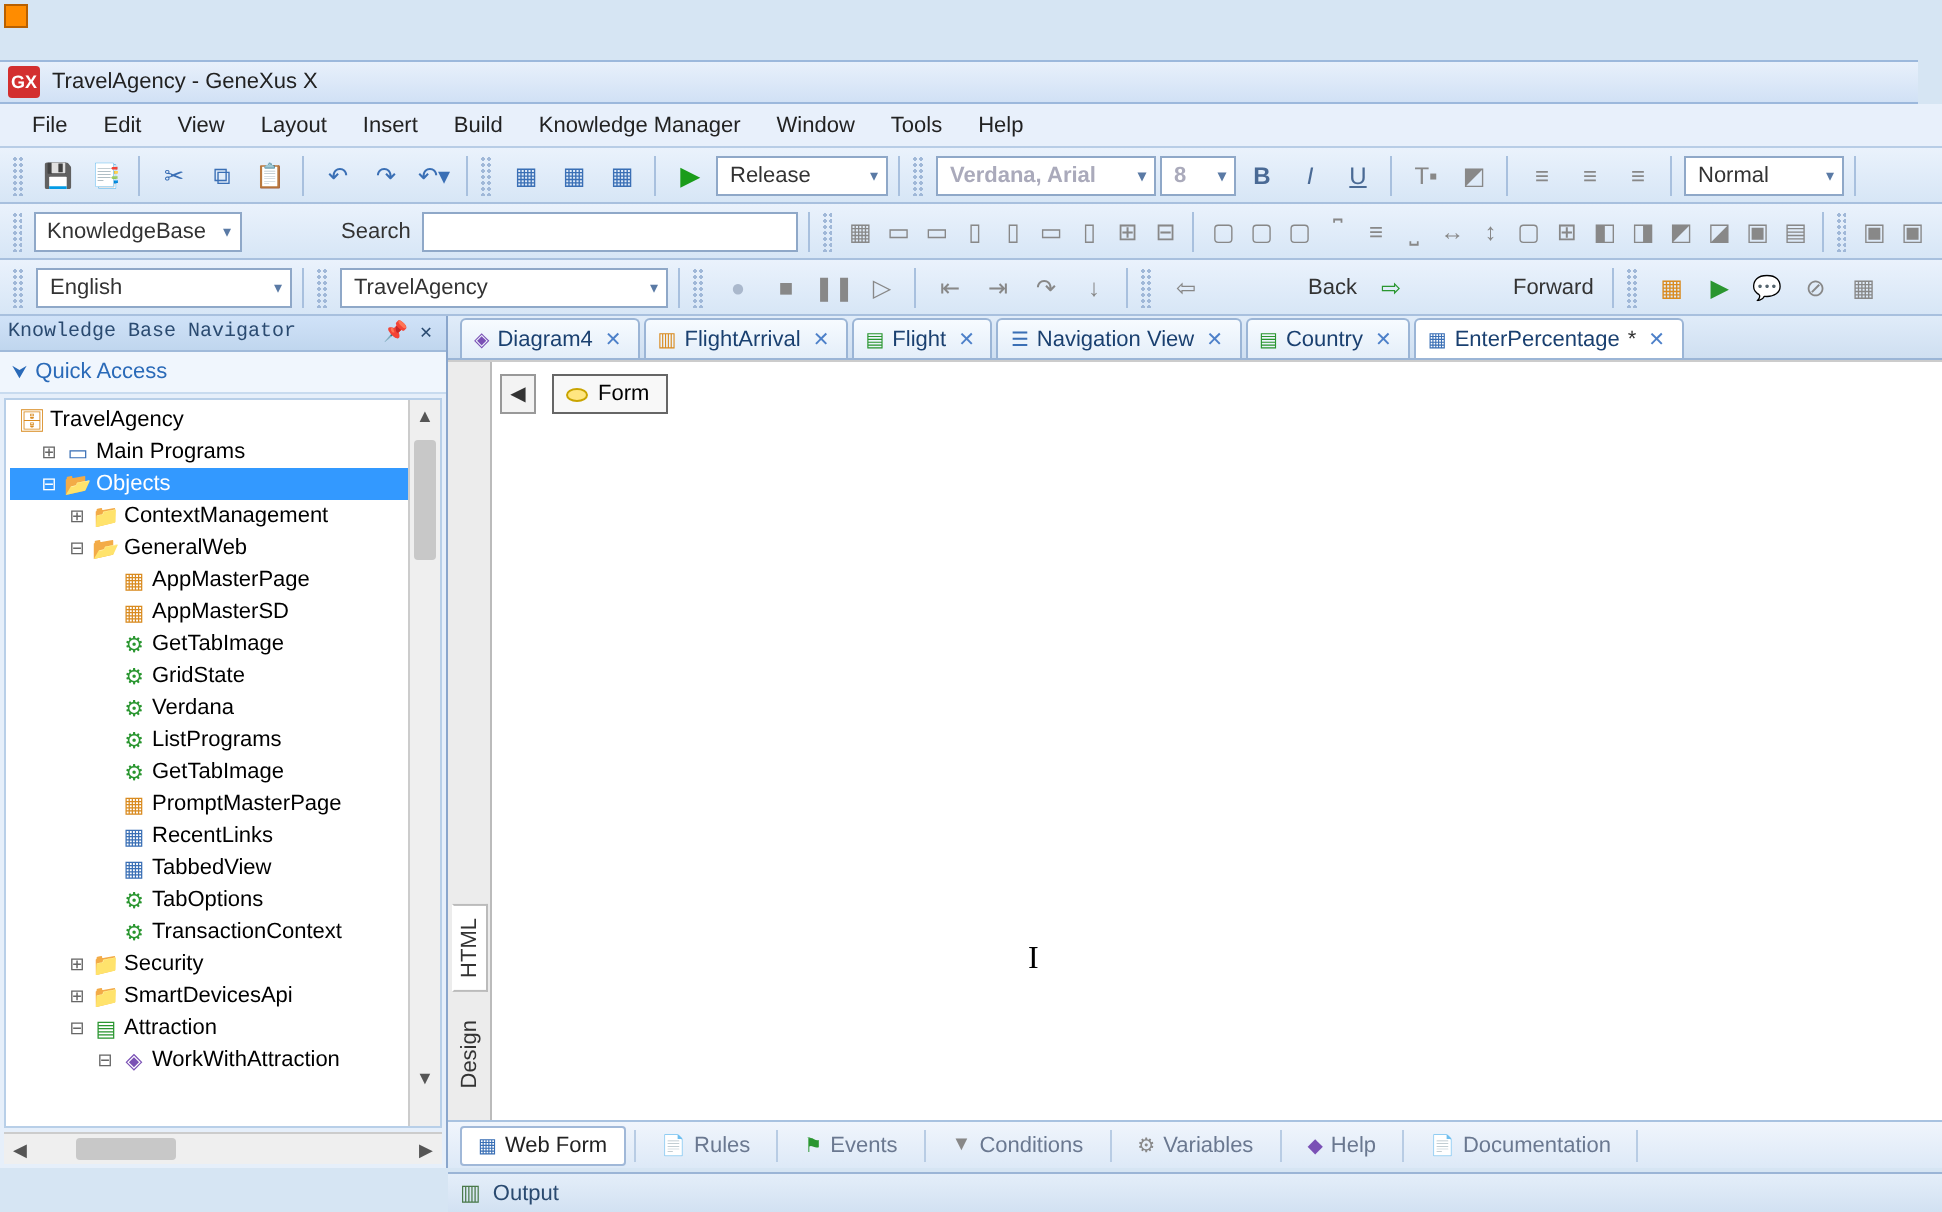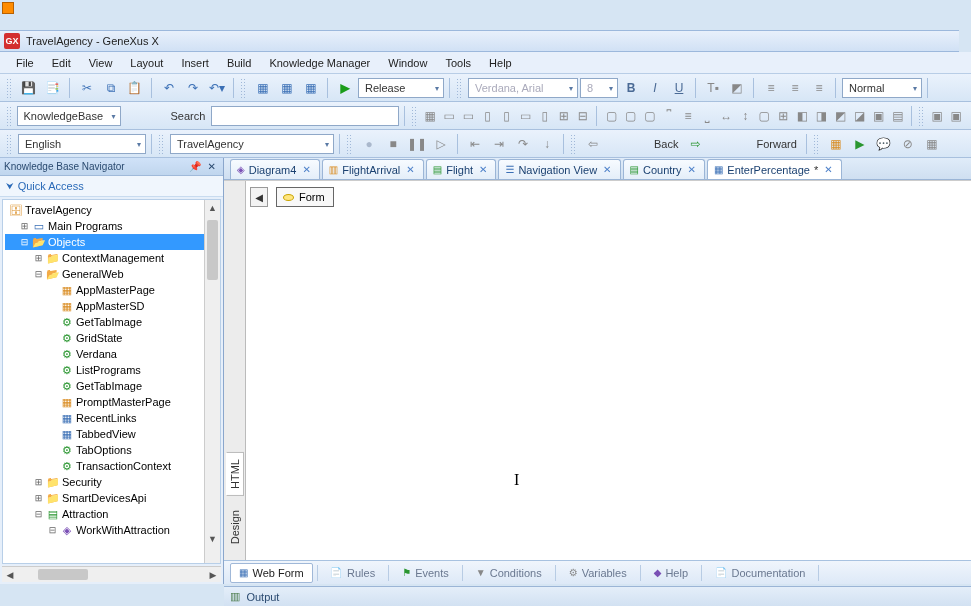--- a/index.html
+++ b/index.html
@@ -131,21 +131,21 @@
     font-family: inherit;
     font-size: 11px;
     outline: none;
   }
   .tb-label {
     padding: 0 4px;
     color: #333;
     margin-left: 44px;
   }
   .play-btn { color: #1a9c1a; font-weight: bold; }
-  .disabled { color: #aab8cc; }
+  .disabled { color: #aab8cc; font-weight: bold; }
 
   
   .kb-pane {
     position: absolute;
     top: 158px; left: 0;
     width: 224px;
     bottom: 22px;
     background: #e6effa;
     border-right: 1px solid #8aa6cc;
     display: flex;
@@ -153,20 +153,21 @@
   }
   .kb-titlebar {
     height: 18px;
     background: linear-gradient(#d0e2f8, #c0d6ee);
     border-bottom: 1px solid #a0bada;
     display: flex;
     align-items: center;
     padding: 0 4px;
     font-size: 10px;
     color: #2a4a70;
+    font-family: Liberation Mono, monospace;
   }
   .kb-titlebar .spacer { flex: 1; }
   .kb-titlebar .ctrl { padding: 0 3px; cursor: pointer; }
   .folder-view-hdr {
     padding: 4px 6px;
     color: #1a4d8a;
     font-weight: bold;
     font-size: 15px;
     background: linear-gradient(#eef5fd, #dae9f8);
     border-bottom: 1px solid #b8cfe8;

